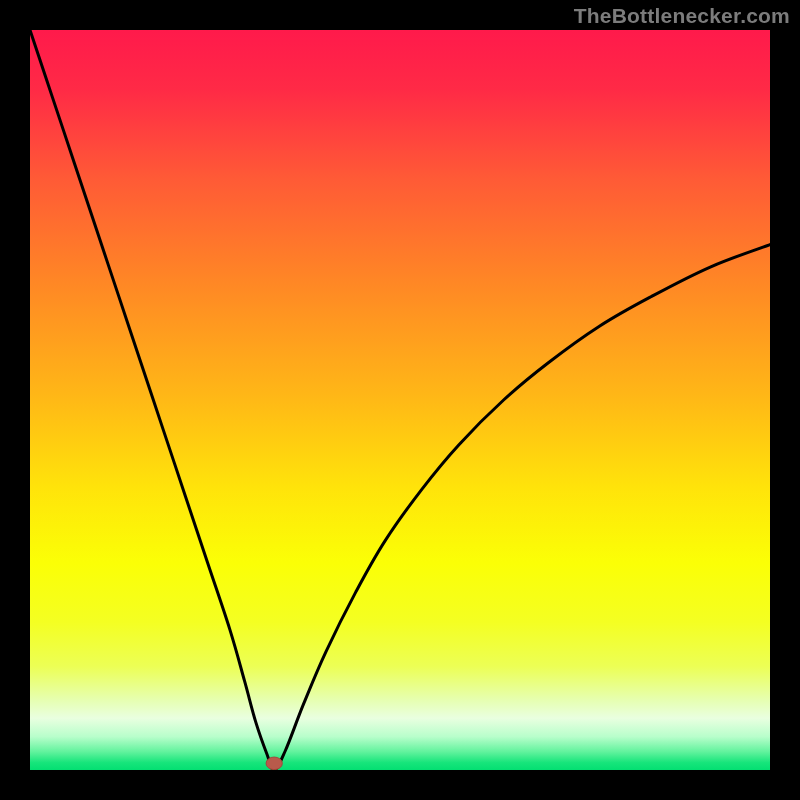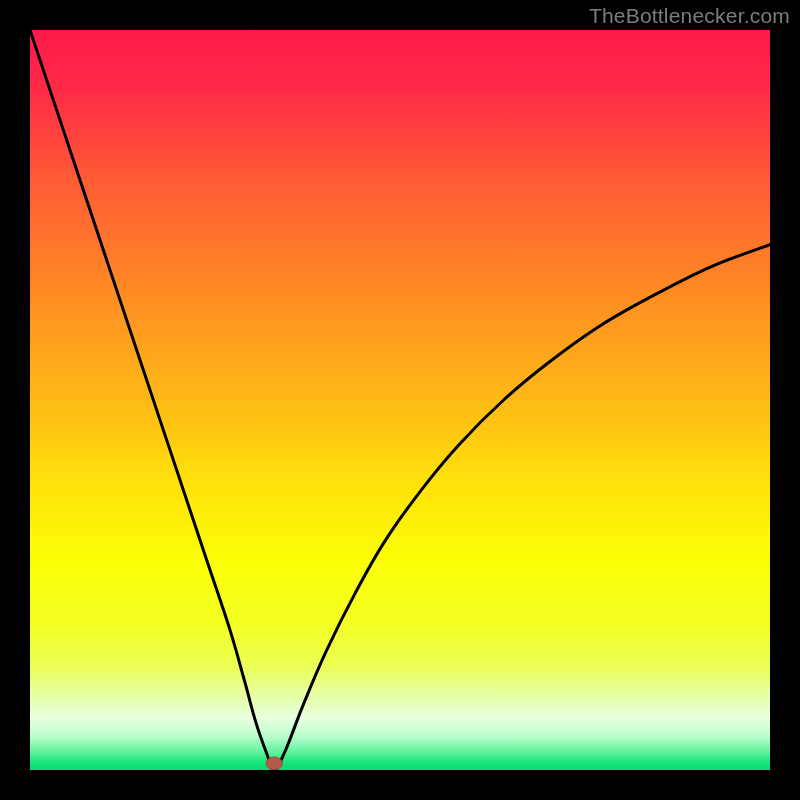--- a/index.html
+++ b/index.html
@@ -23,21 +23,21 @@
     width: 740px;
     height: 740px;
     overflow: hidden;
   }
   .watermark {
     position: absolute;
     top: 4px;
     right: 10px;
     color: #7c7c7c;
     font-size: 21px;
-    font-weight: 400;
+    font-weight: 700;
     letter-spacing: 0.2px;
   }
   svg { display: block; }
 </style>
 </head>
 <body>
 
 <div class="frame">
   <div class="plot">
     <svg id="chart-svg" width="740" height="740" viewBox="0 0 740 740" preserveAspectRatio="none">

